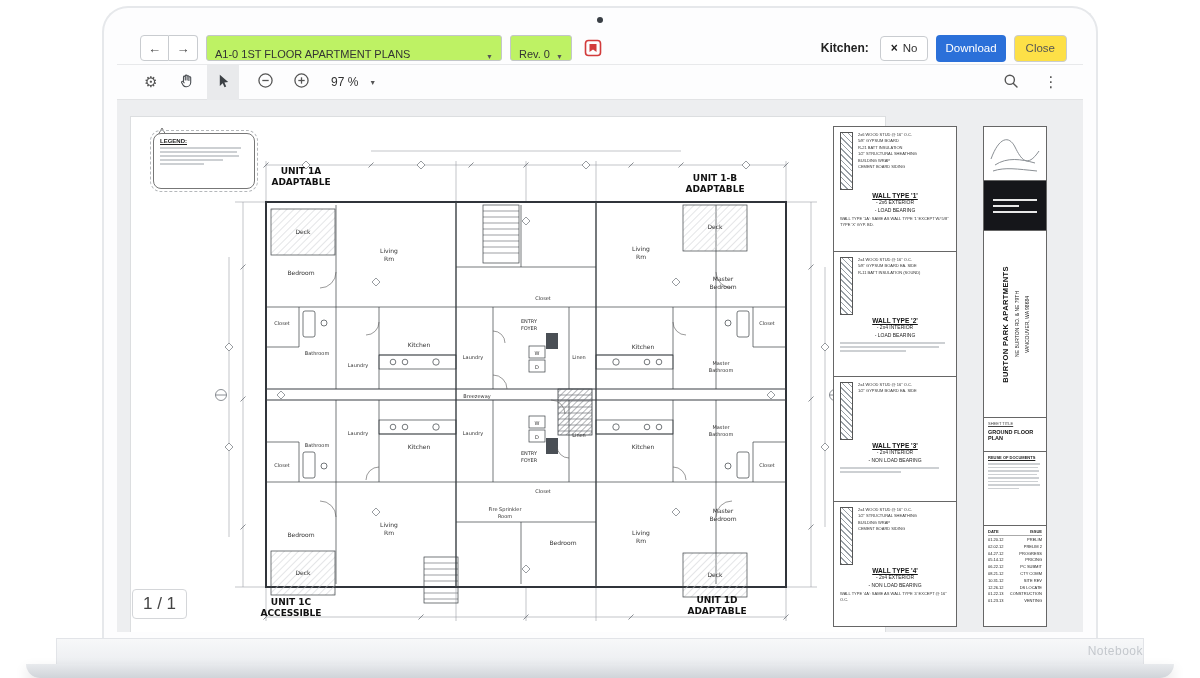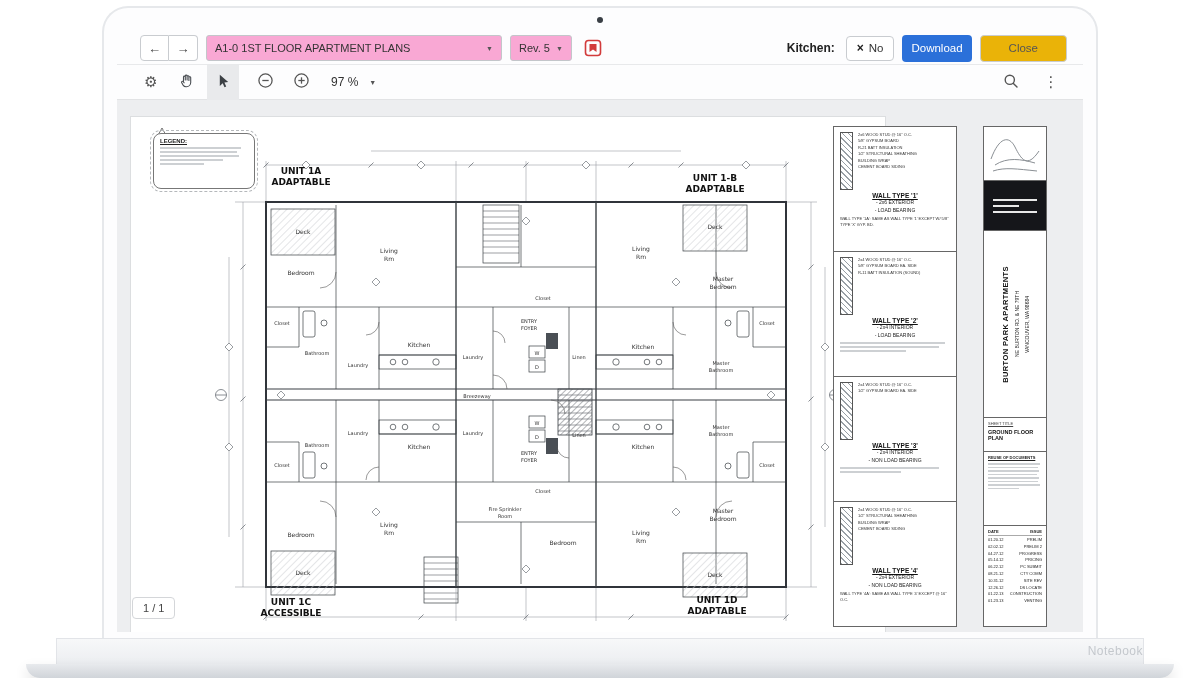--- a/index.html
+++ b/index.html
@@ -25,54 +25,54 @@
 
   
   .app { position:absolute; left:13px; right:13px; top:22px; bottom:6px; }
 
   .tb1 { height:34px; display:flex; align-items:center; padding:2px 16px 0 23px; gap:8px; }
   .nav-pair { display:flex; }
   .nav-btn { width:29px; height:26px; border:1px solid #c9ccd0; background:#fff;
     display:flex; align-items:center; justify-content:center; font-size:13px; color:#444; }
   .nav-btn:first-child { border-radius:4px 0 0 4px; }
   .nav-btn + .nav-btn { border-left:none; border-radius:0 4px 4px 0; }
-  .select { height:26px; border:1px solid #c3c6ca; border-radius:3px; background:#f9a8d4;
-    display:flex; align-items:center; justify-content:space-between; padding:0 8px;
+  .select { height:26px; border:1px solid #c3c6ca; border-radius:3px; background:#bef264;
+    display:flex; align-items:flex-end; justify-content:space-between; padding:0 8px;
     font-size:11px; color:#333; }
   .doc-select { width:296px; }
   .rev-select { width:62px; }
   .chev { font-size:7px; color:#555; margin-left:5px; }
   .red-icon { display:flex; align-items:center; margin-left:4px; }
   .spacer { flex:1; }
   .markups-label { font-size:12px; font-weight:600; color:#222; margin-right:3px; }
   .pill { height:25px; border:1px solid #c9ccd0; border-radius:4px; background:#fff;
     display:flex; align-items:center; gap:5px; padding:0 10px; font-size:11.5px; color:#333; }
   .x-glyph { font-weight:700; font-size:12px; color:#222; }
   .btn-download { height:27px; border-radius:4px; background:#2b70d9; color:#fff;
     font-size:11.5px; padding:0 9px; }
-  .btn-close { height:27px; border:1px solid #c9ccd0; border-radius:4px; background:#eab308;
-    color:#555; font-size:11.5px; padding:0 28px; }
+  .btn-close { height:27px; border:1px solid #c9ccd0; border-radius:4px; background:#fde047;
+    color:#555; font-size:11.5px; padding:0 11px; }
 
   .tb2 { height:36px; border-top:1px solid #e8e9eb; border-bottom:1px solid #e2e3e5;
     display:flex; align-items:center; padding:0 16px 0 18px; gap:4px; }
   .tool { width:32px; height:35px; display:flex; align-items:center; justify-content:center; }
   .tool.active { background:#e9eaec; }
   .gear { font-size:15px; color:#555; }
   .kebab { font-size:15px; color:#555; }
   .zoom-btn { display:flex; align-items:center; gap:6px; font-size:12px; color:#333; margin-left:10px; }
   .tb2-right { margin-left:auto; display:flex; align-items:center; gap:8px; }
 
   
   .viewer { position:absolute; left:0; right:0; top:70px; bottom:0; background:#edeef0; overflow:hidden; }
   .sheet { position:absolute; left:13px; top:16px; width:756px; height:520px; background:#fff;
     border:1px solid #dcdee0; }
   .plan-svg { position:absolute; left:0; top:0; width:938px; height:518px; }
   .plan-svg text { font-family:"DejaVu Sans","Liberation Sans",sans-serif; }
   .page-ind { position:absolute; left:15px; bottom:13px; background:#fff;
-    border:1px solid #d4d6d9; border-radius:4px; padding:4px 10px; font-size:11px; color:#444; }
+    border:1px solid #d4d6d9; border-radius:4px; padding:4px 10px; font-size:17px; color:#444; }
 
   
   .legend { position:absolute; left:22px; top:16px; width:102px; height:56px;
     border:1px solid #777; border-radius:8px; outline:1.5px dashed #b5b8bb; outline-offset:2px;
     padding:4px 6px; background:#fff; }
   .legend-h { font-size:6px; font-weight:700; text-decoration:underline; color:#222; }
   .bars { margin-top:3px; display:flex; flex-direction:column; gap:2px; }
   .bar { height:2px; background:#cdd0d3; }
 
   
@@ -128,21 +128,21 @@
           </button>
           <button class="nav-btn">
             <span>→</span>
           </button>
         </div>
         <div class="select doc-select">
           <span>A1-0 1ST FLOOR APARTMENT PLANS</span>
           <span class="chev">▼</span>
         </div>
         <div class="select rev-select">
-          <span>Rev. 5</span>
+          <span>Rev. 0</span>
           <span class="chev">▼</span>
         </div>
         <span class="red-icon">
           <svg width="18" height="18" viewBox="0 0 18 18">
             <rect x="1.5" y="1.5" width="15" height="15" rx="3" fill="none" stroke="#d23b3b" stroke-width="1.6"></rect>
             <path d="M5.5 5h7v8l-3.5-2.6L5.5 13z" fill="#d23b3b"></path>
           </svg>
         </span>
         <div class="spacer"></div>
         <span class="markups-label">Kitchen:</span>

